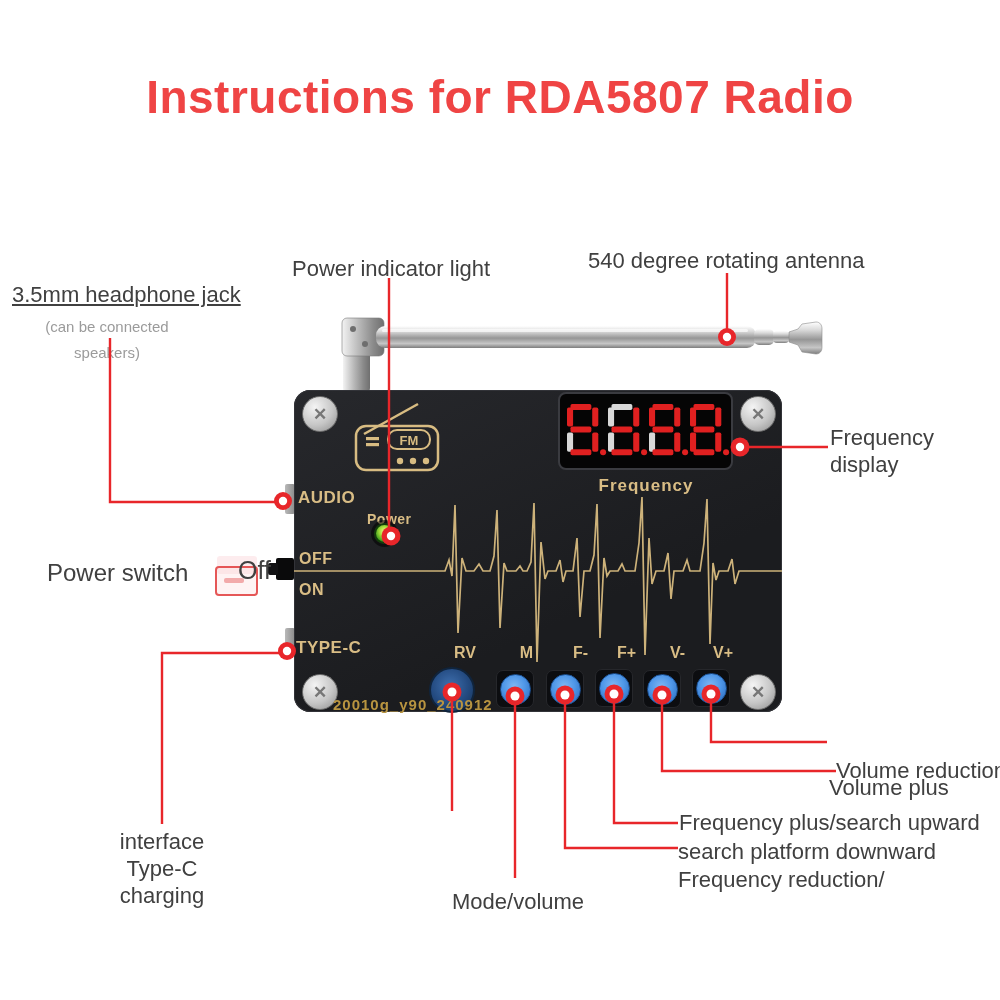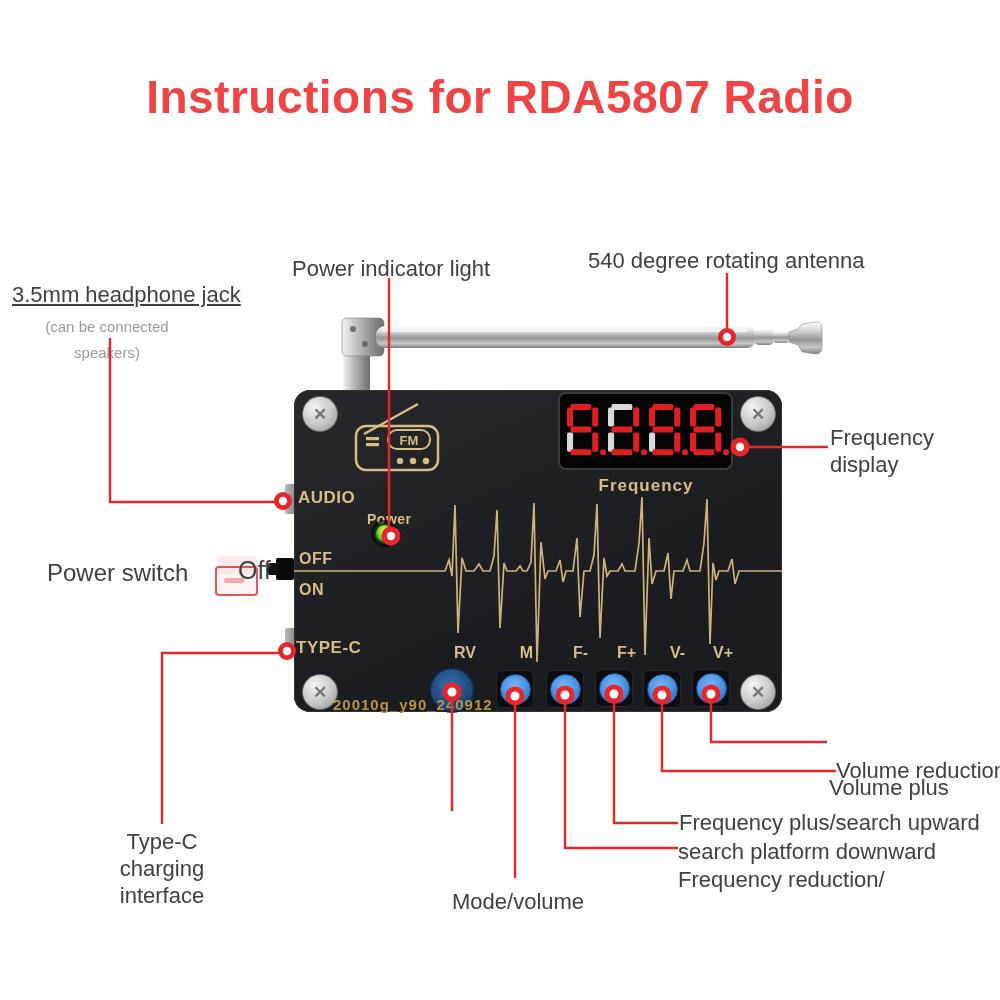--- a/index.html
+++ b/index.html
@@ -214,22 +214,22 @@
   </div>
   <div class="lbl" style="left:292px;top:256px;">Power indicator light</div>
   <div class="lbl" style="left:588px;top:248px;">540 degree rotating antenna</div>
   <div class="lbl" style="left:830px;top:424px;line-height:27px;">
     <div>Frequency</div>
     <div>display</div>
   </div>
   <div class="lbl" style="left:47px;top:558px;font-size:24px;">Power switch</div>
   <div class="lbl" style="left:238px;top:555px;font-size:25px;">Off</div>
   <div class="lbl" style="left:84px;top:828px;width:156px;text-align:center;line-height:27px;white-space:normal;">
+    <div>interface</div>
     <div>Type-C charging</div>
-    <div>interface</div>
   </div>
   <div class="lbl" style="left:452px;top:889px;">Mode/volume</div>
   <div class="lbl" style="left:679px;top:810px;">Frequency plus/search upward</div>
   <div class="lbl" style="left:678px;top:838px;line-height:28px;">
     <div>search platform downward</div>
     <div>Frequency reduction/</div>
   </div>
   <div class="lbl" style="left:829px;top:731px;margin-top:44px;">Volume plus</div>
   <div class="lbl" style="left:836px;top:758px;">Volume reduction</div>
 

